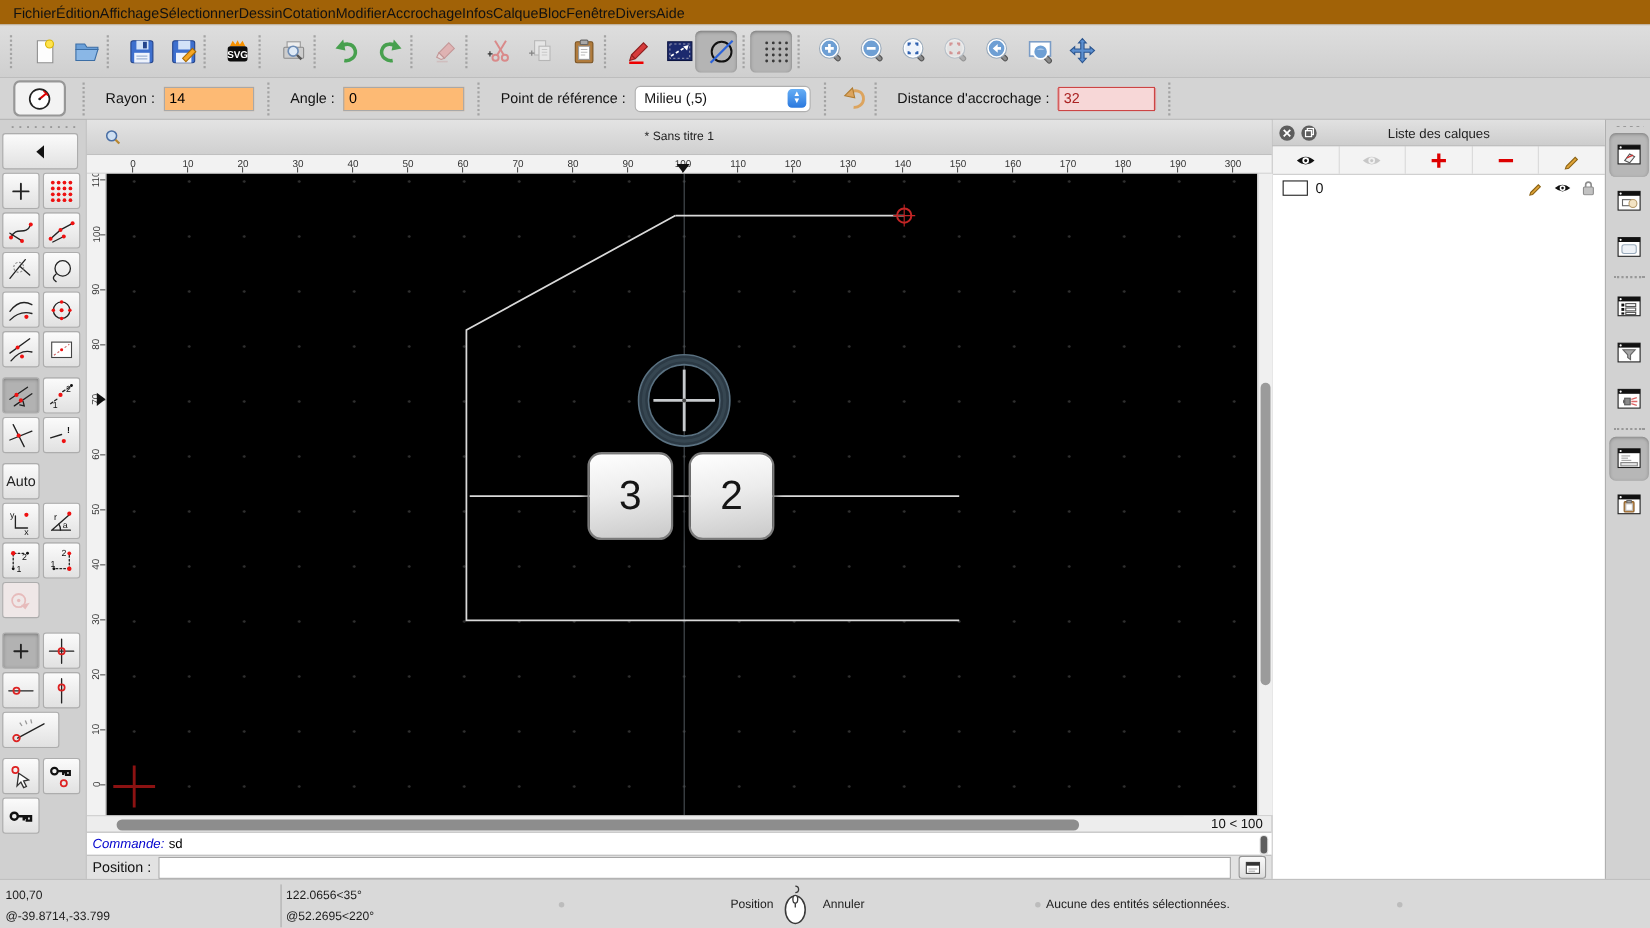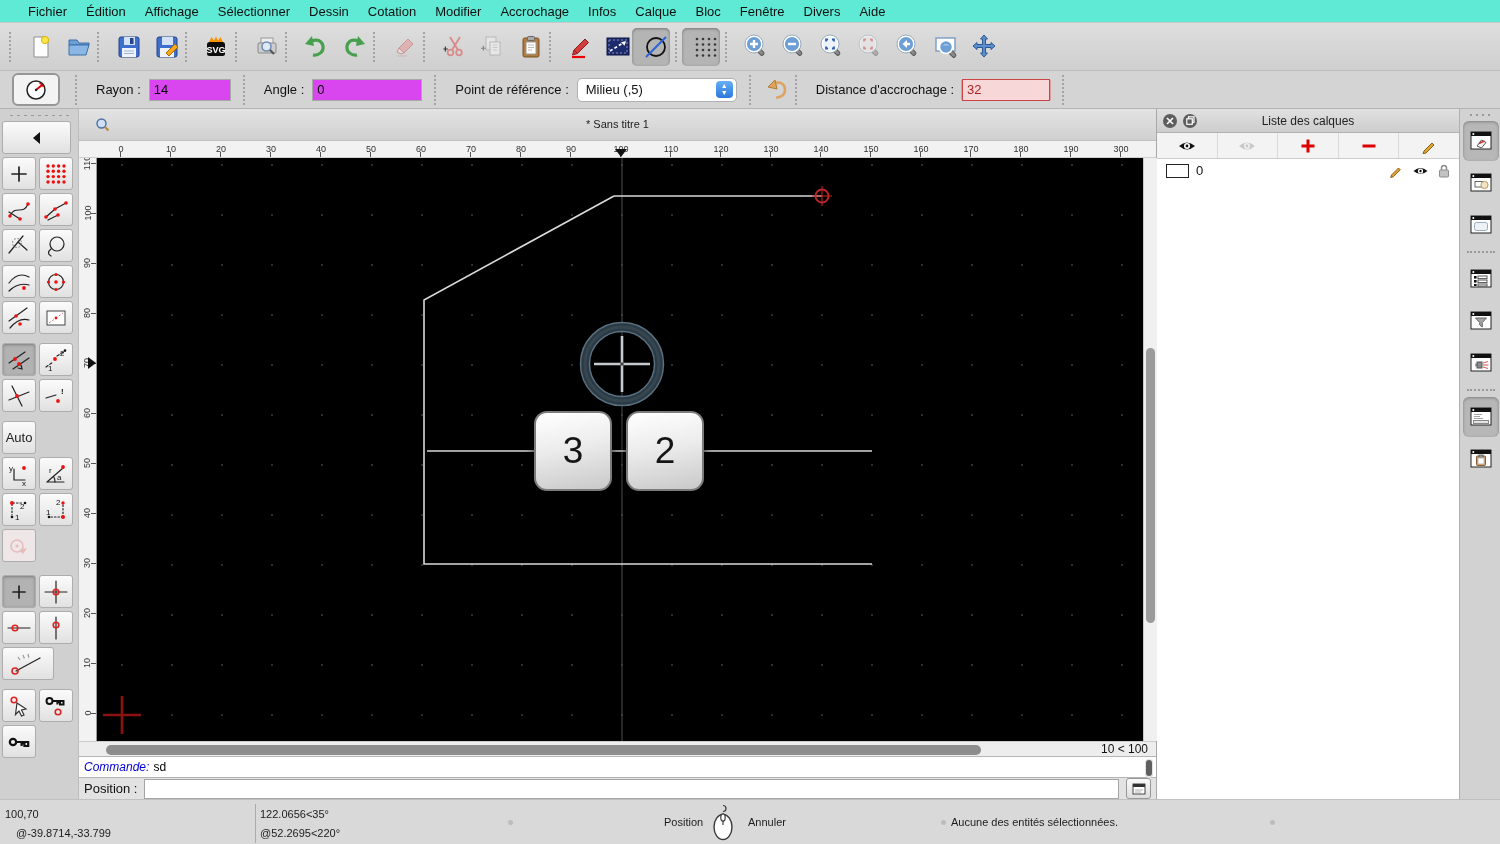--- a/index.html
+++ b/index.html
@@ -1,35 +1,35 @@
 <!DOCTYPE html>
 <html><head>
 <meta charset="utf-8">
 <style>
   html,body{margin:0;padding:0}
   body{width:1500px;height:844px;overflow:hidden;position:relative;background:#d8d8d8;
        font-family:"Liberation Sans",sans-serif;-webkit-font-smoothing:antialiased;color:#111}
   
-  .menubar{height:22px;background:#5eead4;border-bottom:1px solid #c8c8c8;display:flex;align-items:center;
-           padding-left:28px;gap:19px;font-size:13px}
+  .menubar{height:22px;background:#a16207;border-bottom:1px solid #c8c8c8;display:flex;align-items:center;
+           padding-left:12px;font-size:13px}
   .menu-item{cursor:default;white-space:nowrap}
   
   .toolbar1{height:47px;background:linear-gradient(#dedede,#cfcfcf);border-bottom:1px solid #bdbdbd;
             display:flex;align-items:center;padding:0 4px}
   .tbtn{width:38px;height:38px;border-radius:5px;display:flex;align-items:center;justify-content:flex-end;flex:none}
   .tbtn.pressed{background:#b4b4b4;box-shadow:inset 0 1px 3px rgba(0,0,0,.35)}
   .vsep{height:30px;border-left:2px dotted #a3a3a3;margin:0 5px;flex:none}
   .faded{opacity:.5}
   
   .toolbar2{height:37px;background:#d4d4d4;border-bottom:1px solid #b3b3b3;display:flex;align-items:center;
             font-size:13px;padding-left:10px}
   .gauge-btn{width:44px;height:29px;border:2px solid #979797;border-radius:6px;background:#f3f3f3;
              display:flex;align-items:center;justify-content:center;margin:0 10px 0 2px}
   .t2label{margin:0 8px 0 14px;white-space:nowrap}
-  .txt{height:20px;border:1px solid #a8a8a8;background:#d946ef;font-size:13px;padding:0 4px;font-family:inherit}
+  .txt{height:20px;border:1px solid #a8a8a8;background:#fdba74;font-size:13px;padding:0 4px;font-family:inherit}
   .select{width:150px;height:22px;border:1px solid #b0b0b0;border-radius:5px;background:#fff;display:flex;
           align-items:center;padding-left:8px;position:relative;font-size:13px}
   .stepper{position:absolute;right:3px;top:2px;width:17px;height:17px;border-radius:4px;
            background:linear-gradient(#66aef5,#2a78de);color:#fff;font-size:7px;line-height:7px;
            display:flex;flex-direction:column;align-items:center;justify-content:center}
   .snap-input{width:78px;height:20px;background:#f7d7d7;border:1.5px solid #c44;color:#a22;font-size:13px;
               padding:0 4px;box-shadow:2px 0 0 -1px #d99,-2px 0 0 -1px #d99;font-family:inherit}
   
   .main{display:flex;height:690px}
   
@@ -949,21 +949,21 @@
           <rect x="8.5" y="10" width="9" height="9.5" rx="1" fill="#c89050" stroke="#8a5f2a"></rect>
           <rect x="11" y="9" width="4" height="2.2" fill="#a5a5a5" stroke="#666"></rect>
           <rect x="10" y="12" width="6" height="6" fill="#fff" stroke="#bbb"></rect>
         </svg>
       </div>
   </div>
 </div>
 
 <div class="statusbar">
   <span class="sb" style="left:5px;top:8px">100,70</span>
-  <span class="sb" style="left:16px;top:27px">@-39.8714,-33.799</span>
+  <span class="sb" style="left:5px;top:27px">@-39.8714,-33.799</span>
   <span class="sb-div"></span>
   <span class="sb" style="left:260px;top:8px">122.0656&lt;35°</span>
   <span class="sb" style="left:260px;top:27px">@52.2695&lt;220°</span>
   <span class="sb-dot" style="left:508px;top:20px"></span>
   <span class="sb" style="left:664px;top:16px">Position</span>
   <svg class="sb ic" style="left:712px;top:4px" width="22" height="38">
       <ellipse cx="11" cy="23" rx="9" ry="12.5" fill="#fff" stroke="#3a3a3a" stroke-width="1.4"></ellipse>
       <line x1="11" y1="11" x2="11" y2="21" stroke="#3a3a3a" stroke-width="1.2"></line>
       <ellipse cx="11" cy="13.5" rx="2.2" ry="3.6" fill="#fff" stroke="#3a3a3a" stroke-width="1.2"></ellipse>
       <path d="M11 1.5 a3 3 0 0 1 0 6" fill="none" stroke="#3a3a3a" stroke-width="1.2"></path>

